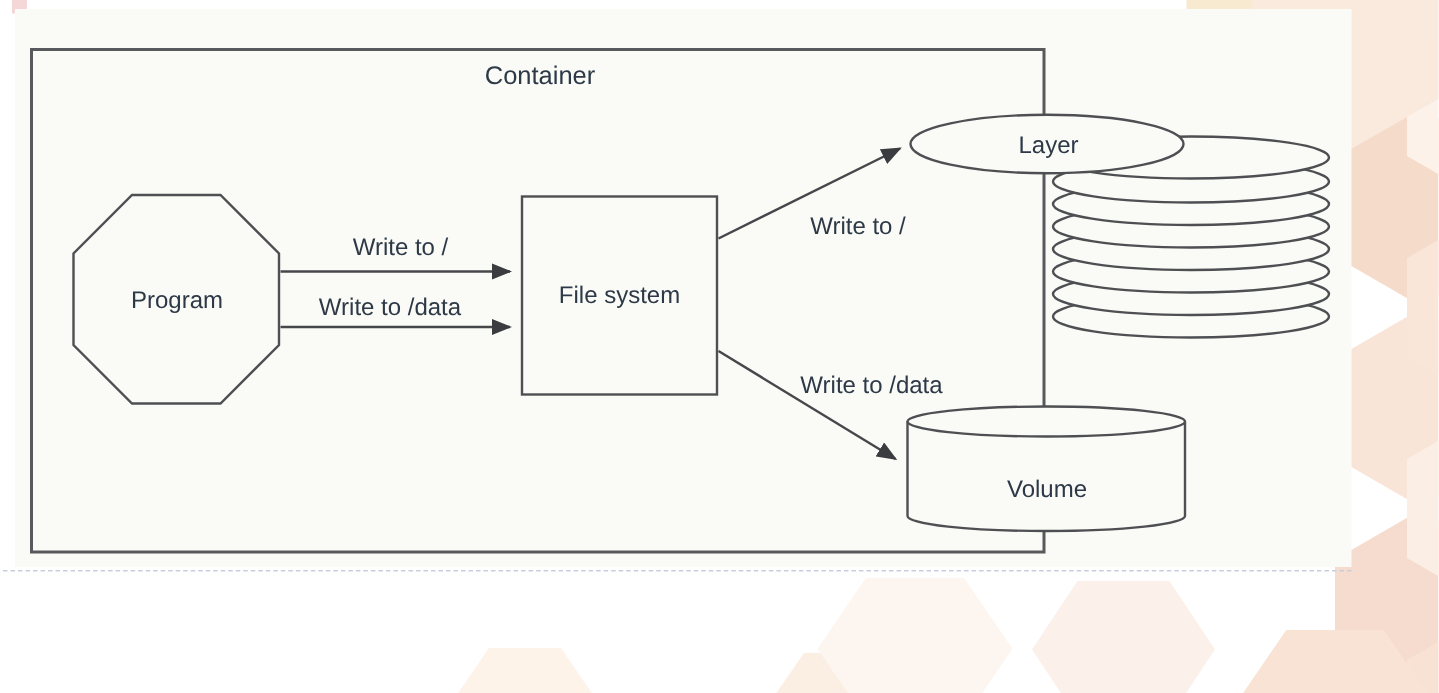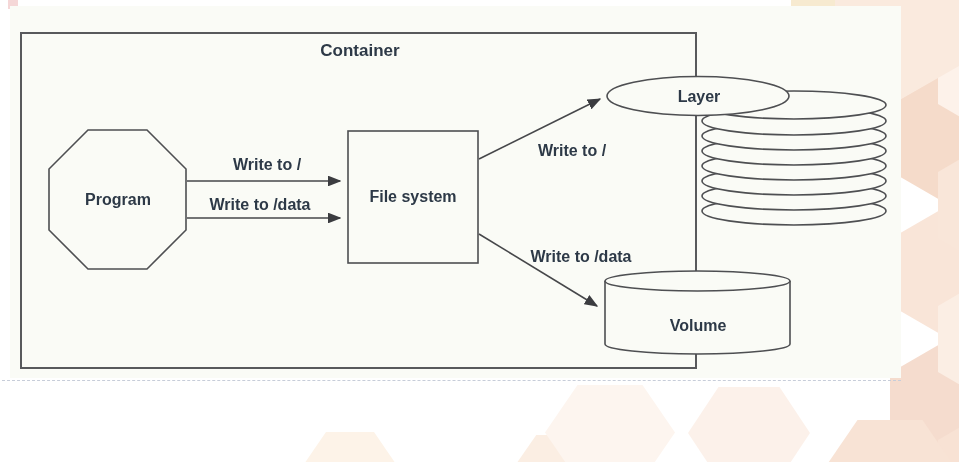--- a/index.html
+++ b/index.html
@@ -2,21 +2,20 @@
 <html><head>
 <meta charset="utf-8">
 <style>
   html,body{margin:0;padding:0;background:#ffffff;}
   .page{
     position:relative;
     width:959px;height:462px;
     overflow:hidden;
     background:#ffffff;
     font-family:"Liberation Sans", sans-serif;
-    font-weight:bold;
   }
   
   .hex{position:absolute;}
   .hex.pointy{clip-path:polygon(50% 0,100% 25%,100% 75%,50% 100%,0 75%,0 25%);}
   .hex.flat{clip-path:polygon(25% 0,75% 0,100% 50%,75% 100%,25% 100%,0 50%);}
   .corner-chip{position:absolute;}
   
   .canvas{
     position:absolute;left:10px;top:6px;width:891px;height:372px;
     background:#fafbf6;

